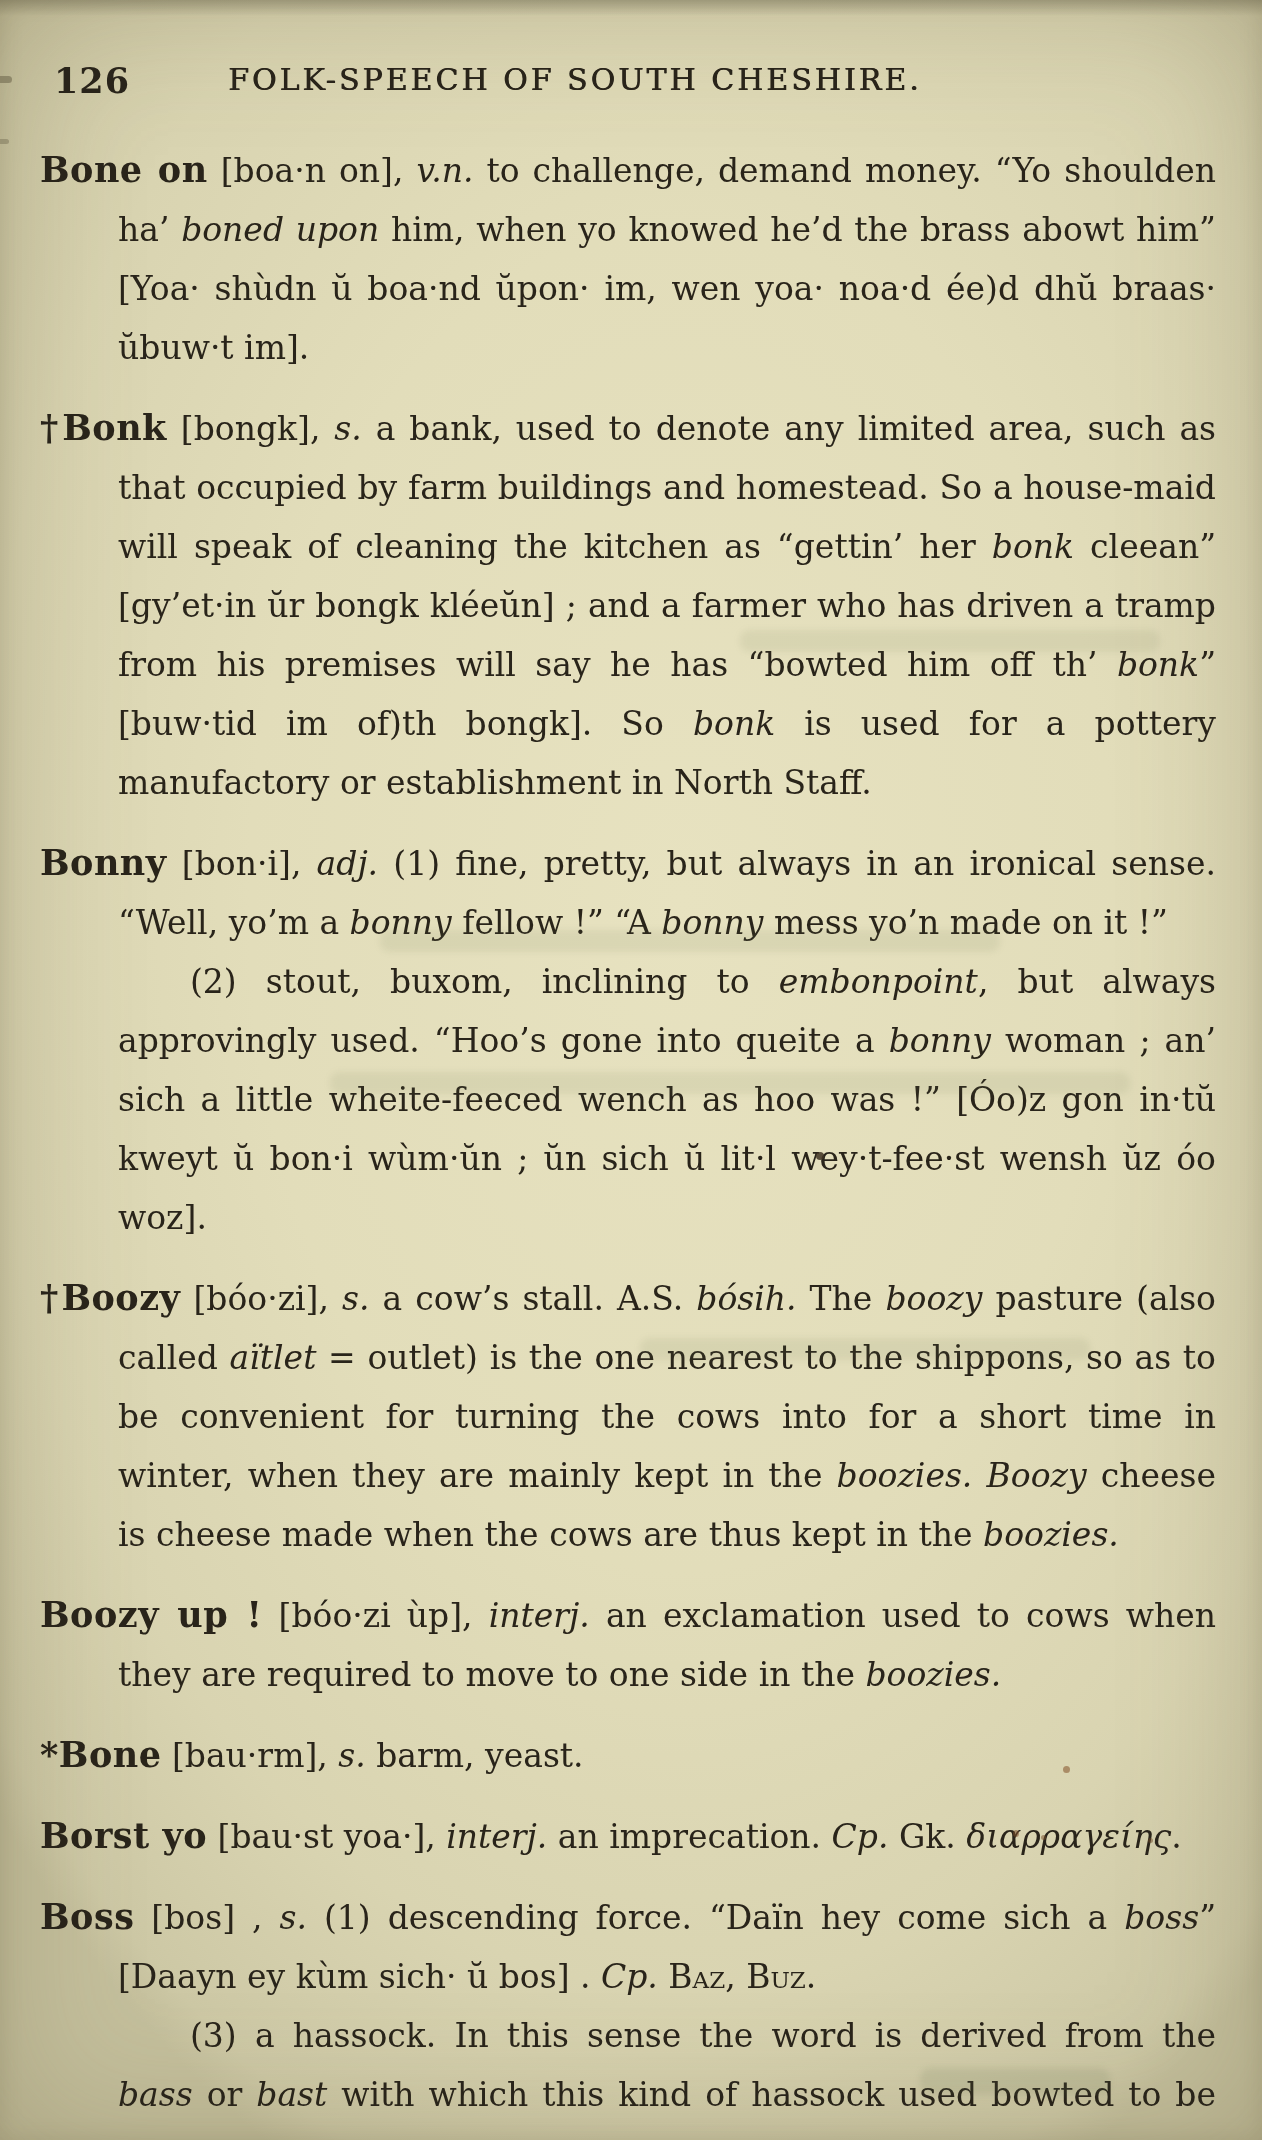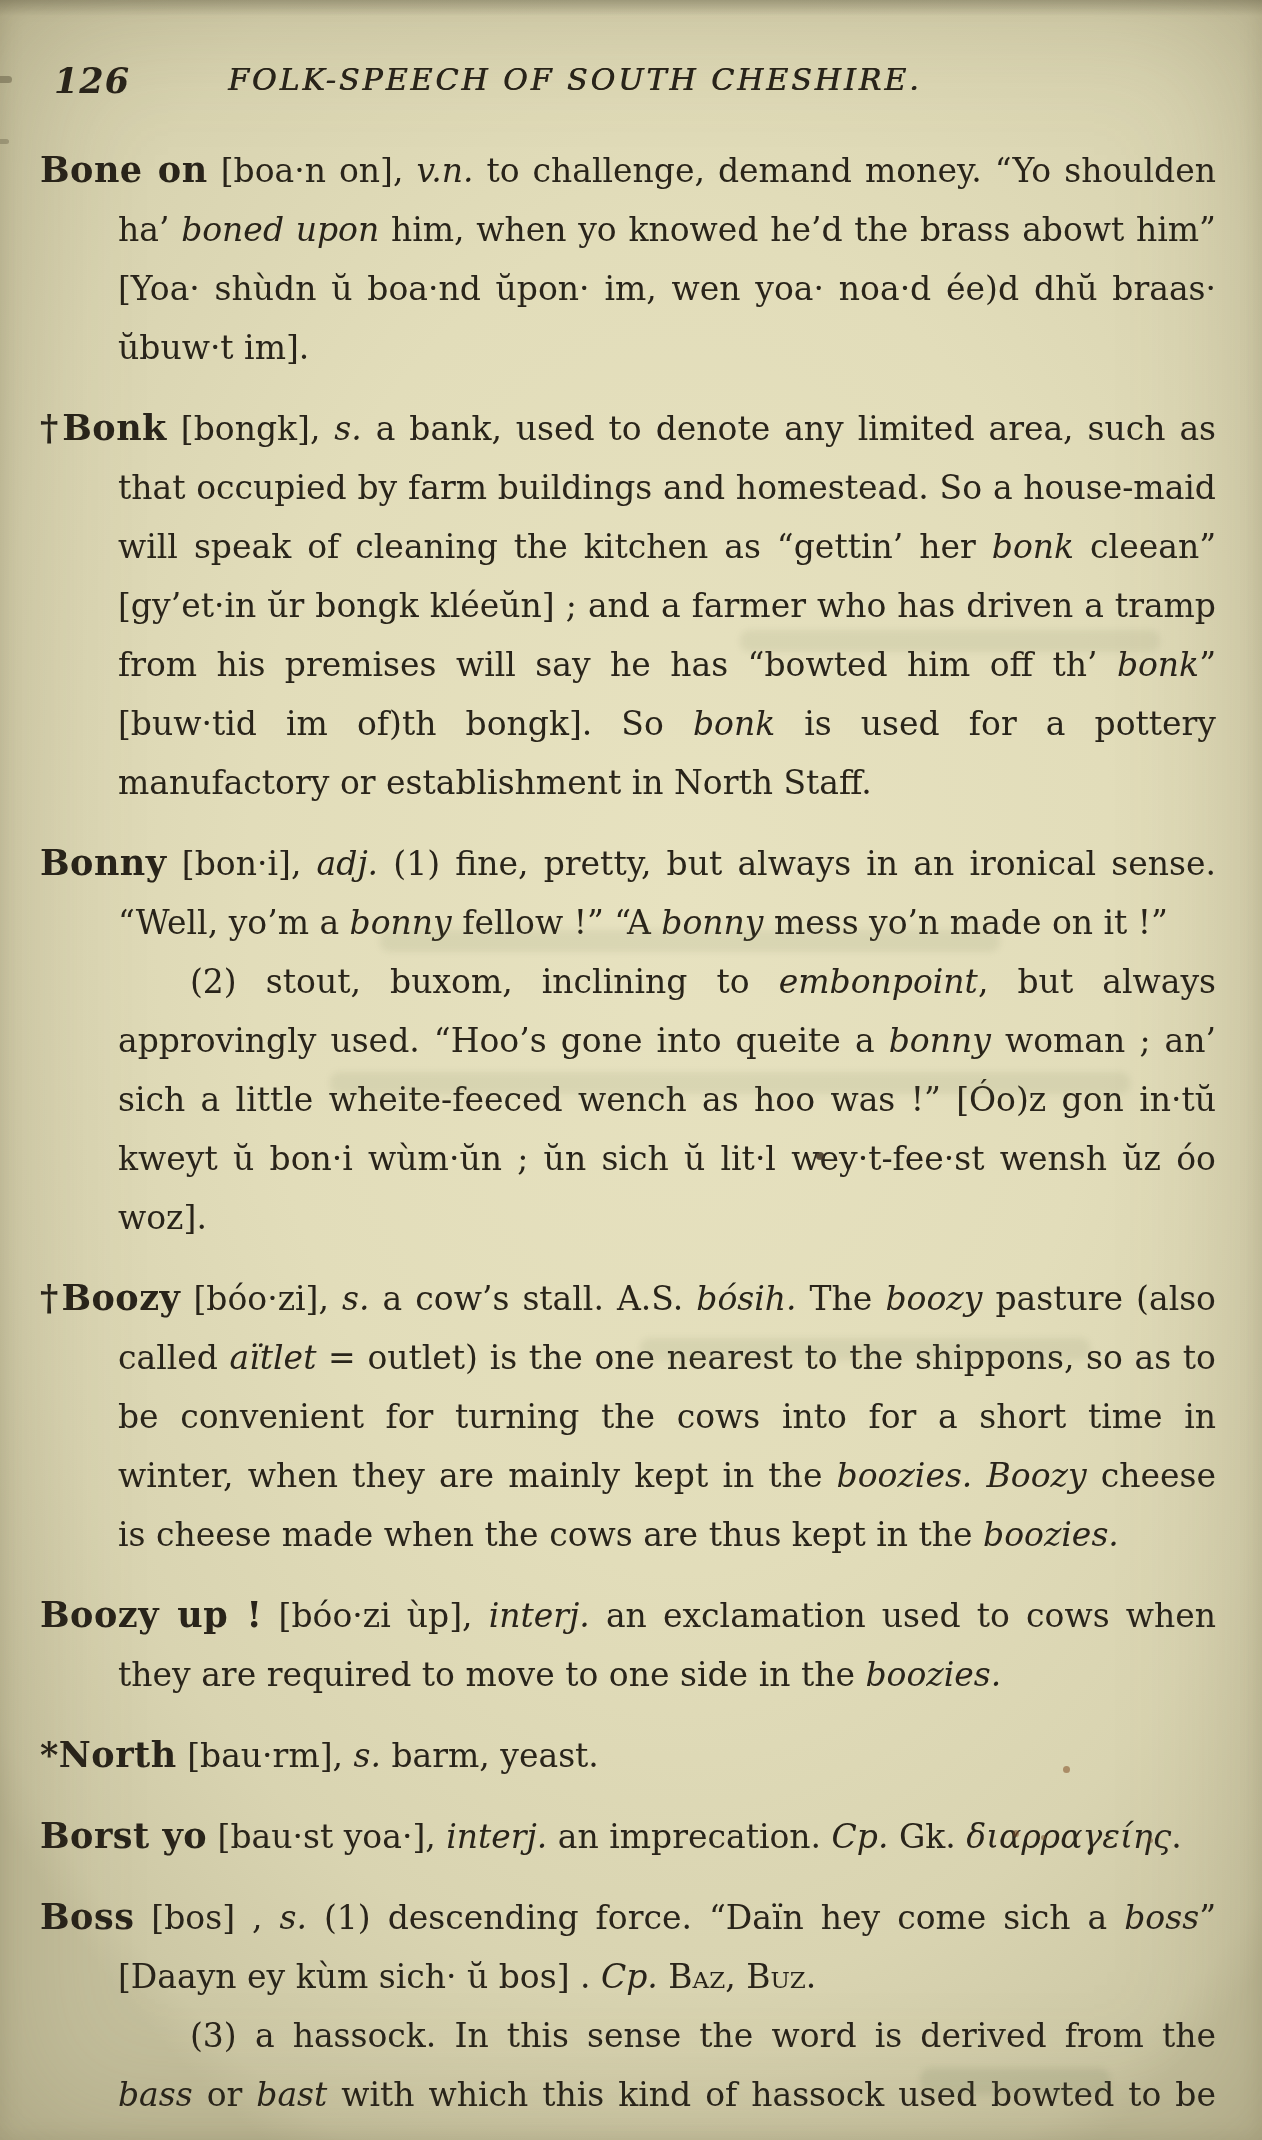--- a/index.html
+++ b/index.html
@@ -12,21 +12,21 @@
     position:relative; width:1262px; height:2140px; overflow:hidden;
     color:#29241a;
     background: radial-gradient(ellipse 900px 1400px at 54% 42%, #e7e2c0 0%, #e2ddba 48%, #d9d4b1 78%, #cdc8a5 96%, #c4bf9c 100%);
     box-shadow: inset 0 0 140px rgba(110,100,65,.30), inset 0 0 22px rgba(95,85,55,.18);
   }
   .page::before { 
     content:""; position:absolute; top:0; left:0; right:0; height:16px;
     background:linear-gradient(180deg, rgba(75,70,48,.30), rgba(75,70,48,0));
     pointer-events:none;
   }
-  .header { position:absolute; top:56px; left:0; right:0; height:50px;font-style:italic; }
+  .header { position:absolute; top:56px; left:0; right:0; height:50px; }
   .pagenum {
     position:absolute; left:54px; top:4px;
     font-size:35px; font-weight:bold; letter-spacing:1px;
   }
   .running-title {
     position:absolute; left:228px; width:664px; top:6px;
     text-align:left; font-size:30px; letter-spacing:3px;
     text-shadow:.7px 0 currentColor;
     white-space:nowrap;
   }
@@ -81,21 +81,21 @@
         <p class=""><span class="hw">Bonny</span><span> [bon·i], </span><span class="i">adj.</span><span> (1) fine, pretty, but always in an ironical sense. “Well, yo’m a </span><span class="i">bonny</span><span> fellow !” “A </span><span class="i">bonny</span><span> mess yo’n made on it !”</span></p>
         <p class="sub"><span>(2) stout, buxom, inclining to </span><span class="i">embonpoint</span><span>, but always approvingly used. “Hoo’s gone into queite a </span><span class="i">bonny</span><span> woman ; an’ sich a little wheite-feeced wench as hoo was !” [Óo)z gon in·tŭ kweyt ŭ bon·i wùm·ŭn ; ŭn sich ŭ lit·l wey·t-fee·st wensh ŭz óo woz].</span></p>
       </div>
       <div class="entry">
         <p class=""><span class="hw">†Boozy</span><span> [bóo·zi], </span><span class="i">s.</span><span> a cow’s stall. A.S. </span><span class="i">bósih.</span><span> The </span><span class="i">boozy</span><span> pasture (also called </span><span class="i">aïtlet</span><span> = outlet) is the one nearest to the shippons, so as to be convenient for turning the cows into for a short time in winter, when they are mainly kept in the </span><span class="i">boozies.</span><span> </span><span class="i">Boozy</span><span> cheese is cheese made when the cows are thus kept in the </span><span class="i">boozies.</span></p>
       </div>
       <div class="entry">
         <p class=""><span class="hw">Boozy up !</span><span> [bóo·zi ùp], </span><span class="i">interj.</span><span> an exclamation used to cows when they are required to move to one side in the </span><span class="i">boozies.</span></p>
       </div>
       <div class="entry">
-        <p class=""><span class="hw">*North</span><span> [bau·rm], </span><span class="i">s.</span><span> barm, yeast.</span></p>
+        <p class=""><span class="hw">*Bone</span><span> [bau·rm], </span><span class="i">s.</span><span> barm, yeast.</span></p>
       </div>
       <div class="entry">
         <p class=""><span class="hw">Borst yo</span><span> [bau·st yoa·], </span><span class="i">interj.</span><span> an imprecation. </span><span class="i">Cp.</span><span> Gk. </span><span class="i">διαρραγείης</span><span>.</span></p>
       </div>
       <div class="entry">
         <p class=""><span class="hw">Boss</span><span> [bos] , </span><span class="i">s.</span><span> (1) descending force. “Daïn hey come sich a </span><span class="i">boss</span><span>” [Daayn ey kùm sich· ŭ bos] . </span><span class="i">Cp.</span><span> </span><span class="sc">Baz, Buz</span><span>.</span></p>
         <p class="sub"><span>(3) a hassock. In this sense the word is derived from the </span><span class="i">bass</span><span> or </span><span class="i">bast</span><span> with which this kind of hassock used bowted to be covered. See </span><span class="sc">Bass</span><span>, above.</span></p>
       </div>
     </div>
 

